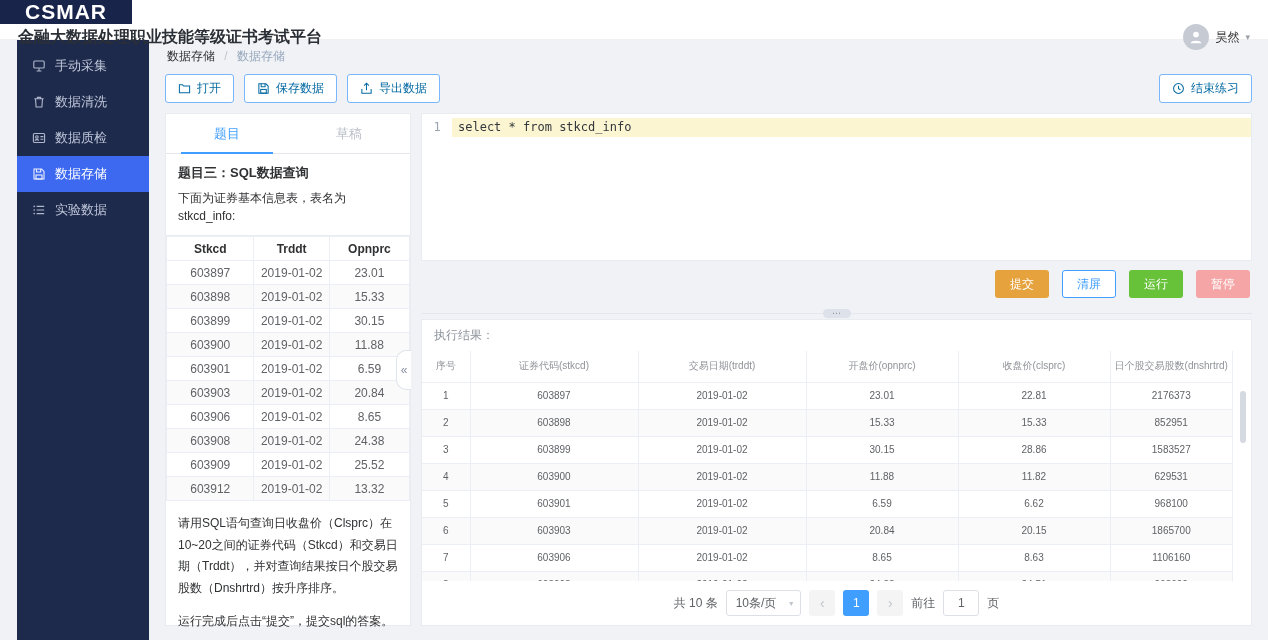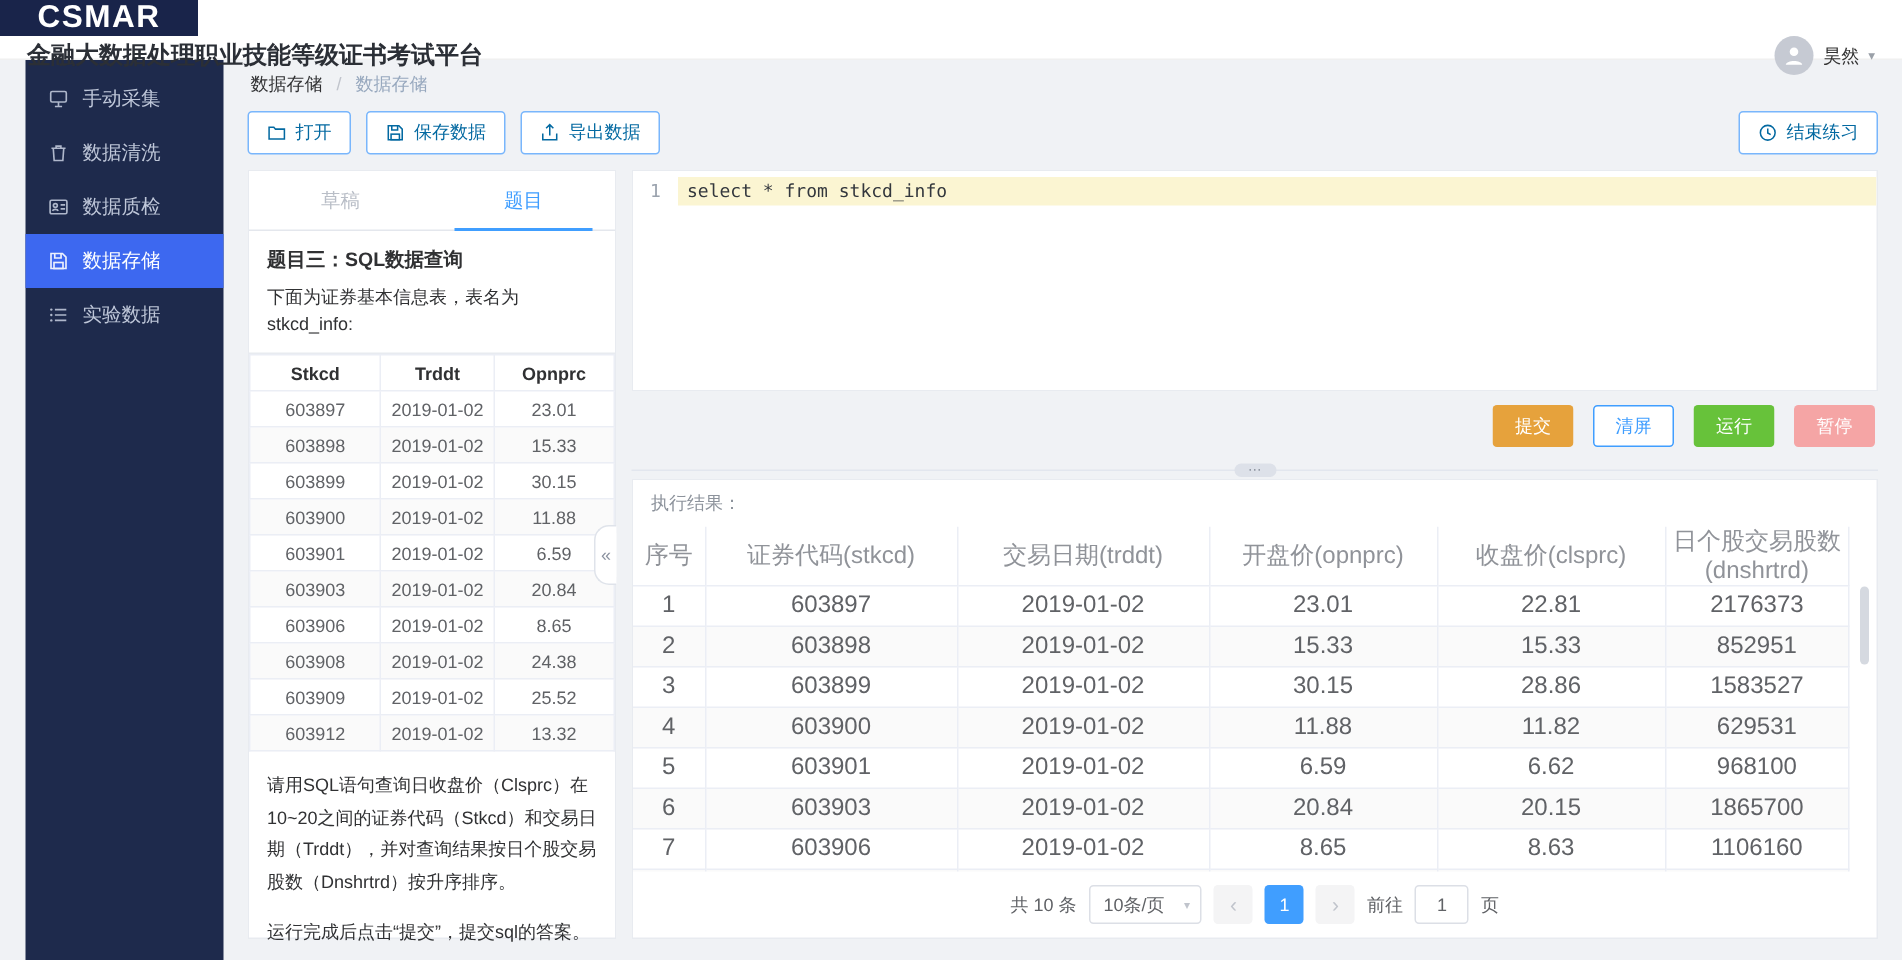--- a/index.html
+++ b/index.html
@@ -67,21 +67,21 @@
   .btn-run { background: #67c23a; }
   .btn-pause { background: #f5a5a5; cursor: not-allowed; }
 
   .splitter { height: 12px; flex: none; position: relative; display: flex; align-items: center; justify-content: center; }
   .splitter::before { content: ""; position: absolute; left: 0; right: 0; top: 50%; height: 1px; background: #e2e6ee; }
   .splitter-handle { position: relative; width: 28px; height: 9px; background: #dde1e9; border-radius: 5px; display: flex; align-items: center; justify-content: center; color: #8d94a0; font-size: 9px; line-height: 1; cursor: row-resize; z-index: 1; }
 
   .results-card { flex: 1; min-height: 0; background: #fff; border: 1px solid #e8ebf0; display: flex; flex-direction: column; padding-top: 7px; }
   .results-label { font-size: 12px; color: #8d939c; padding: 0 12px 7px; }
   .results-wrap { flex: 1; min-height: 0; position: relative; padding-right: 18px; overflow: hidden; }
-  table.results { width: 100%; border-collapse: collapse; table-layout: fixed; font-size: 16px; }
+  table.results { width: 100%; border-collapse: collapse; table-layout: fixed; font-size: 10px; }
   .results th { color: #909399; font-weight: normal; height: 31px; text-align: center; border-bottom: 1px solid #ebeef5; border-right: 1px solid #ebeef5; padding: 0 4px; }
   .results td { color: #606266; height: 27px; text-align: center; border-bottom: 1px solid #ebeef5; border-right: 1px solid #ebeef5; padding: 0 4px; }
   .results tbody tr:nth-of-type(even) { background: #fafafa; }
   .scroll-thumb { position: absolute; right: 5px; top: 40px; width: 6px; height: 52px; background: #d5d9e0; border-radius: 3px; cursor: pointer; }
 
   .pagination { height: 44px; flex: none; display: flex; align-items: center; justify-content: center; gap: 8px; font-size: 12px; color: #606266; }
   .page-size { position: relative; height: 26px; display: flex; align-items: center; border: 1px solid #dcdfe6; border-radius: 3px; padding: 0 24px 0 9px; color: #606266; cursor: pointer; background: #fff; }
   .page-size .arrow { position: absolute; right: 7px; font-size: 8px; color: #c0c4cc; }
   .page-btn { width: 26px; height: 26px; background: #f4f4f5; border-radius: 3px; display: flex; align-items: center; justify-content: center; color: #c0c4cc; font-size: 14px; cursor: pointer; }
   .page-num { width: 26px; height: 26px; background: #409eff; color: #fff; border-radius: 3px; display: flex; align-items: center; justify-content: center; cursor: pointer; }
@@ -188,22 +188,22 @@
               <path d="M7 4v3.2l2.1 1.2"></path>
             </svg>
           <span>结束练习</span>
         </button>
       </div>
 
       <div class="content">
 
         <section class="left-panel">
           <div class="tabs">
+            <div class="tab active">题目</div>
             <div class="tab">草稿</div>
-            <div class="tab active">题目</div>
           </div>
           <div class="q-title">题目三：SQL数据查询</div>
           <div class="q-intro">下面为证券基本信息表，表名为stkcd_info:</div>
           <table class="q-table">
             <colgroup>
                 <col style="width:36%">
                 <col style="width:31%">
                 <col style="width:33%">
               </colgroup>
             <thead>

